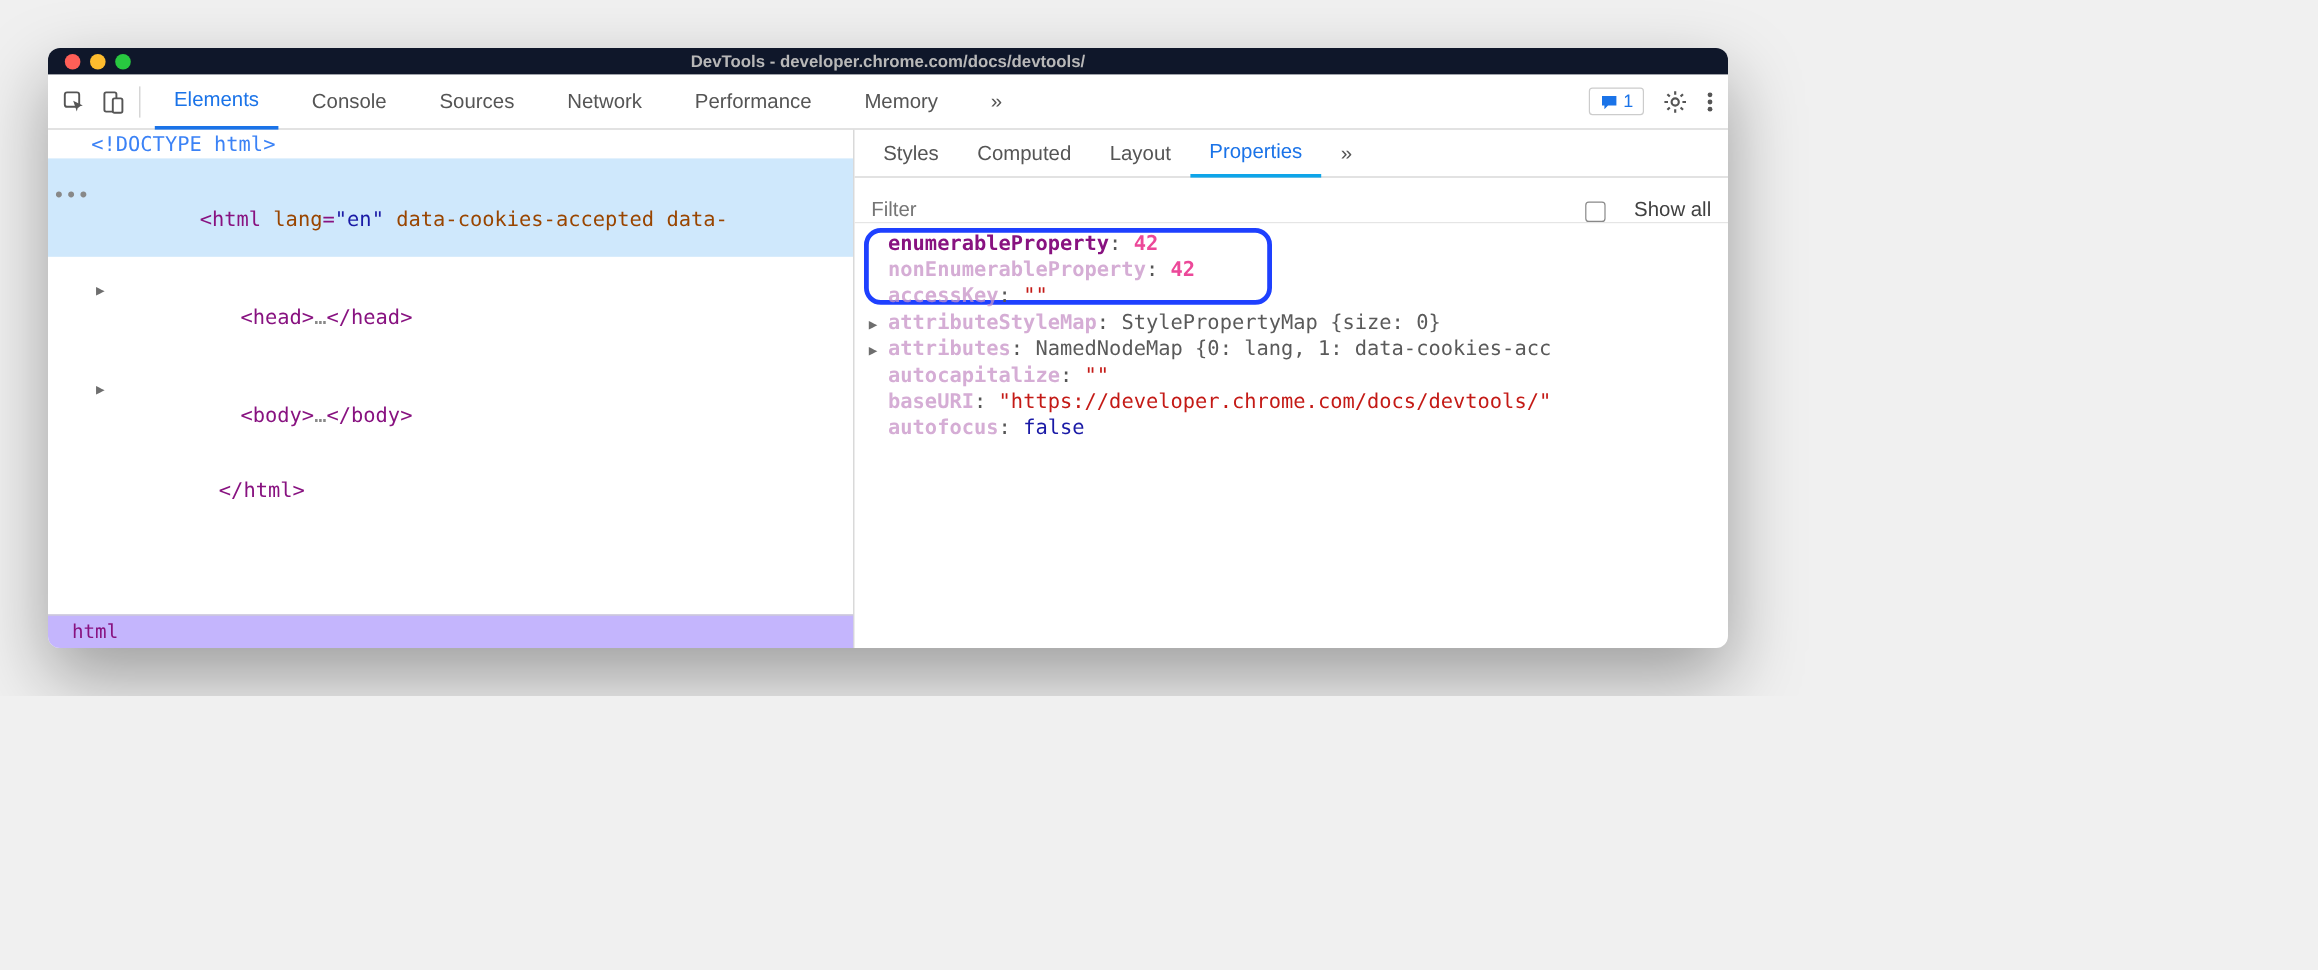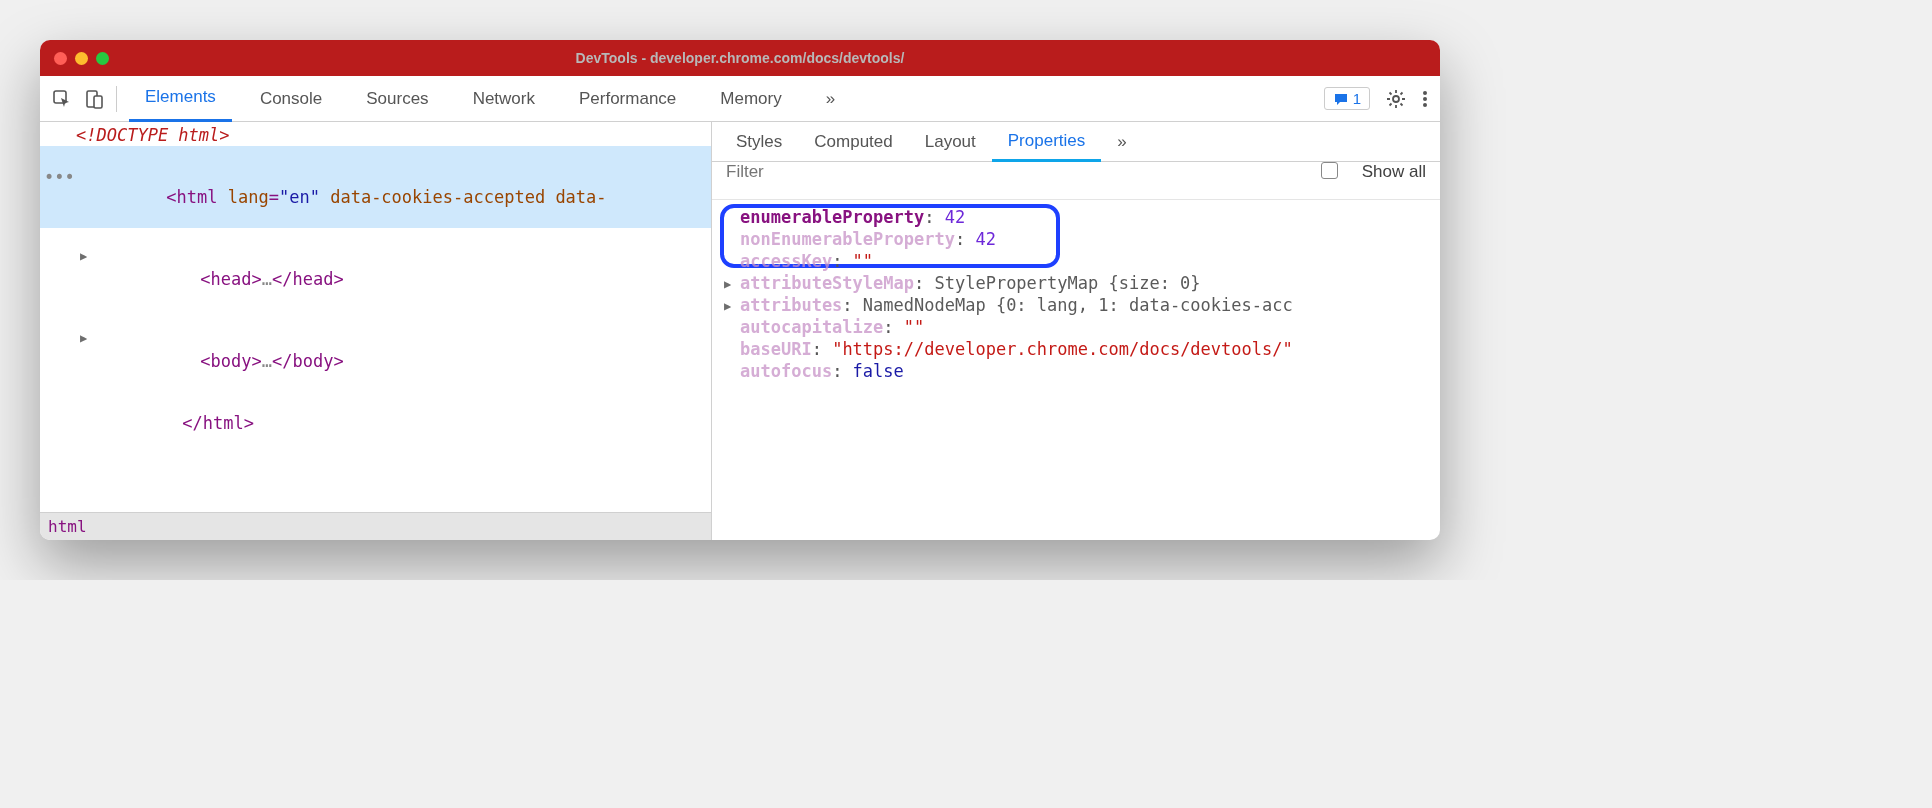--- a/index.html
+++ b/index.html
@@ -12,22 +12,22 @@
     width: 1400px;
     height: 500px;
     background: #fff;
     border-radius: 10px;
     box-shadow: 0 25px 60px rgba(0,0,0,0.35);
     overflow: hidden;
     display: flex;
     flex-direction: column;
   }
   .titlebar {
-    background: #b91c1c;
-    height: 36px;
+    background: #0f172a;
+    height: 22px;
     display: flex;
     align-items: center;
     padding: 0 14px;
     position: relative;
   }
   .traffic { display: flex; gap: 8px; }
   .dot { width: 13px; height: 13px; border-radius: 50%; }
   .dot.red { background: #ff5f57; }
   .dot.yellow { background: #febc2e; }
   .dot.green { background: #28c840; }
@@ -81,22 +81,22 @@
   .dom-line.sel { background:#cfe8fc; }
   .tag { color:#881280;}
   .attr-name { color:#994500;}
   .attr-val { color:#1a1aa6;}
   .sel-eq { color:#888; font-style:italic;}
   .ellipsis-dots { color:#888; position:absolute; left:12px;}
   .dom-line { position:relative;}
   .expander { position:absolute; left:20px; color:#6e6e6e; font-size:12px;}
   .breadcrumb {
     border-top:1px solid #d0d0d0;
-    background:#e5e5e5;
-    padding: 4px 8px;
+    background:#c4b5fd;
+    padding: 4px 20px;
     color:#881280;
     font-size:16px;
   }
   .right-pane { flex:1; display:flex; flex-direction:column; overflow:hidden;}
   .sub-tabs {
     height: 40px;
     border-bottom:1px solid #d0d0d0;
     display:flex; align-items:center;
     padding: 0 8px;
     gap:0;
@@ -104,21 +104,21 @@
   .sub-tab {
     padding: 0 16px;
     height: 40px;
     display:flex; align-items:center;
     color:#555; font-size:17px; cursor:pointer;
   }
   .sub-tab.active { color:#1a73e8; border-bottom:3px solid #0ea5e9; margin-bottom:-1px;text-align:right;}
   .filter-bar {
     height: 38px;
     border-bottom:1px solid #e5e5e5;
-    display:flex; align-items:flex-start;
+    display:flex; align-items:flex-end;
     padding: 0 14px;
     gap:24px;
   }
   .filter-input {
     flex:1; border:none; outline:none;
     font-size:17px; color:#333;
   }
   .checkbox { width:17px; height:17px; border:1.5px solid #888; border-radius:3px;}
   .showall-label { color:#404040; font-size:17px;}
   .props {
@@ -133,21 +133,21 @@
     left: 8px; top: 4px;
     width: 340px; height: 64px;
     border: 4px solid #1e40ff;
     border-radius: 14px;
     pointer-events:none;
   }
   .prop-line { padding: 1px 0 1px 22px; white-space:pre; position:relative;}
   .prop-exp { position:absolute; left:6px; color:#6e6e6e; font-size:12px; top:5px;}
   .pname { color:#881280; font-weight:600;}
   .pname.dim { color:#c792c7; opacity:0.75;}
-  .pnum { color:#6d28d9;}
+  .pnum { color:#ec4899;font-weight:bold;}
   .pstr { color:#c41a16;}
   .pbool { color:#1a1aa6;}
   .ptype { color:#5a5a5a;margin-top:20px;}
   svg { display:block;}
 </style>
 </head>
 <body>
 
 <div class="window">
 
@@ -205,21 +205,21 @@
             <circle cx="3" cy="16" r="2" fill="#555"></circle>
           </svg>
       </span>
     </div>
   </div>
 
   <div class="content">
 
     <div class="left-pane">
       <div class="dom-tree">
-        <div class="dom-line"><span style="color:#b91c1c;font-style:italic;">&lt;!DOCTYPE html&gt;</span></div>
+        <div class="dom-line"><span style="color:#3b82f6;">&lt;!DOCTYPE html&gt;</span></div>
         <div class="dom-line sel" style="padding-left:24px;">
           <span class="ellipsis-dots" style="left:4px;">•••</span>
           <span class="tag">&lt;html </span><span class="attr-name">lang</span><span class="tag">=</span><span class="attr-val">"en"</span><span class="tag"> </span><span class="attr-name">data-cookies-accepted</span><span class="tag"> </span><span class="attr-name">data-</span>
         </div>
         <div class="dom-line" style="padding-left:58px;">
           <span class="expander" style="left:40px;">▶</span>
           <span class="tag">&lt;head&gt;</span>…<span class="tag">&lt;/head&gt;</span>
         </div>
         <div class="dom-line" style="padding-left:58px;">
           <span class="expander" style="left:40px;">▶</span>

